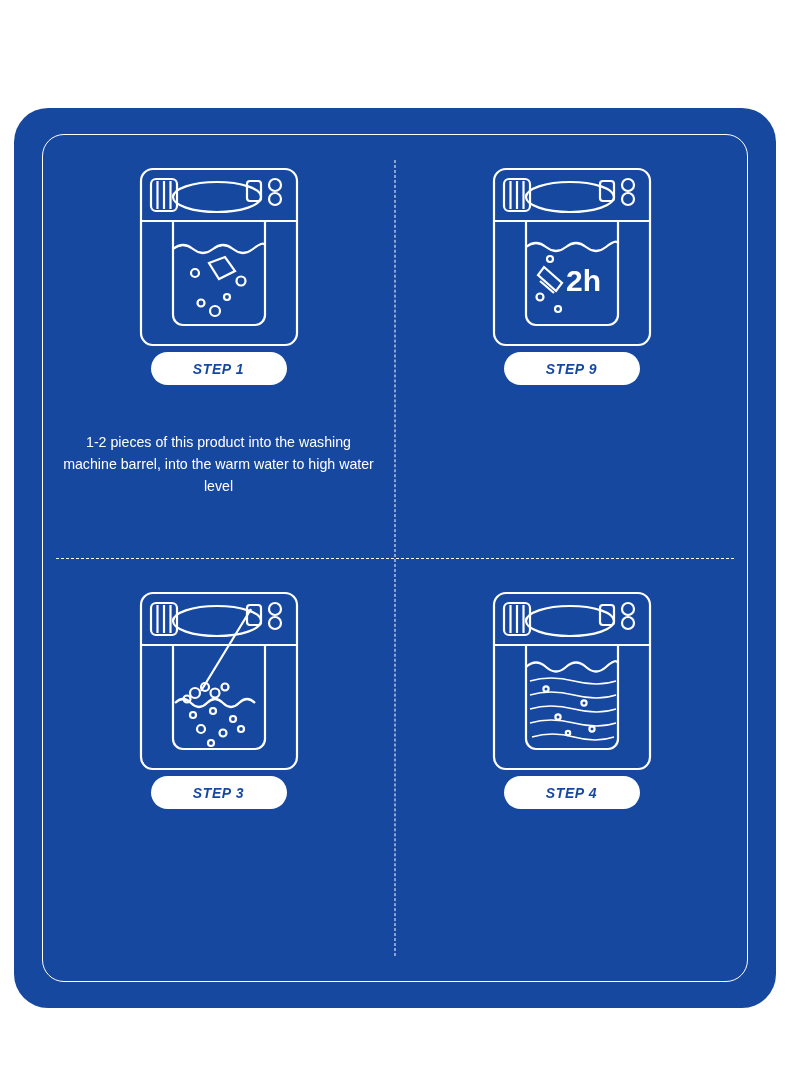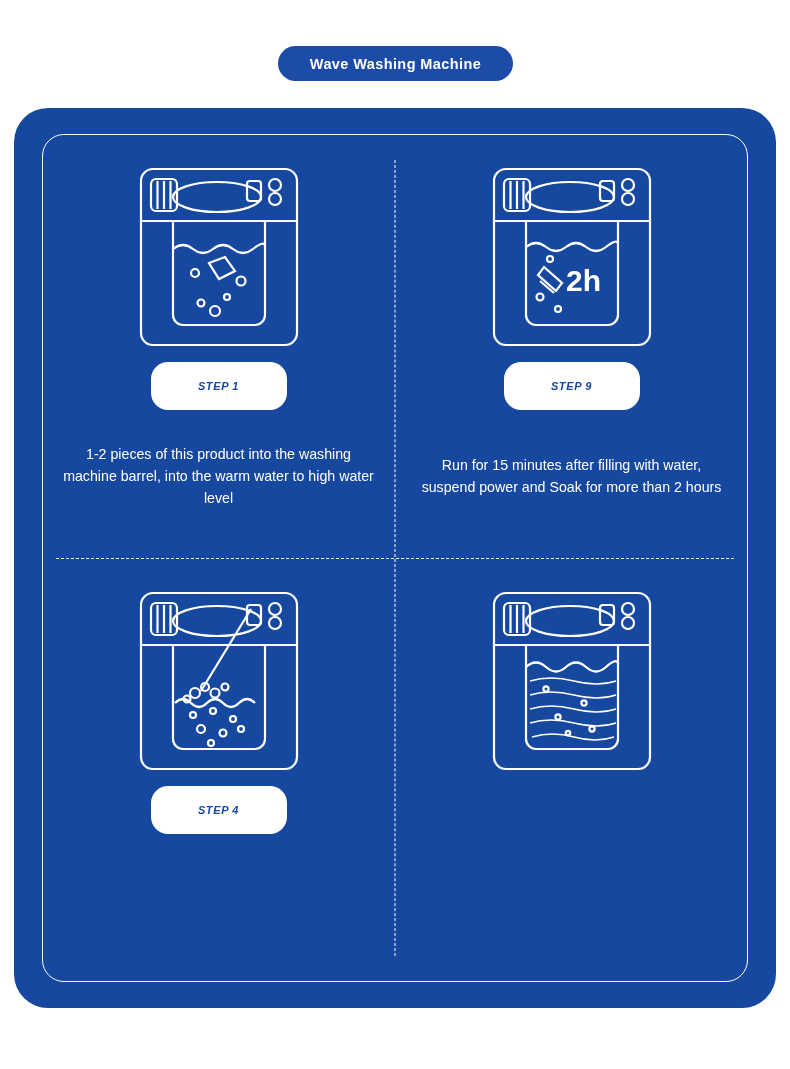--- a/index.html
+++ b/index.html
@@ -106,32 +106,31 @@
   .icon-wrap {
     width: 170px;
     height: 190px;
     display: flex;
     align-items: center;
     justify-content: center;
   }
 
   .step-pill {
     width: 136px;
-    height: 48px;
+    height: 33px;
     border-radius: 17px;
     background: #ffffff;
     color: #17489f;
-    font-size: 11px;
+    font-size: 14px;
     font-weight: bold;
     font-style: italic;
     letter-spacing: 0.6px;
     display: flex;
     align-items: center;
     justify-content: center;
-    margin-top: 10px;
     box-sizing: border-box;
   }
 
   .caption {
     color: #ffffff;
     font-size: 14.2px;
     line-height: 1.55;
     text-align: center;
     max-width: 315px;
     margin-top: 0;
@@ -145,21 +144,20 @@
   .cell.top .caption { align-items: center; }
   .cell.bottom .icon-wrap { margin-top: 0; }
 
   svg { display: block; }
 </style>
 </head>
 <body>
 
 <div class="page">
 
-  <div class="title-pill">Wave Washing Machine</div>
 
   <div class="card">
     <div class="inner-frame"></div>
     <div class="v-divider"></div>
     <div class="h-divider"></div>
 
     <div class="grid">
 
       <div class="cell top">
         <div class="icon-wrap">
@@ -216,21 +214,20 @@
             <path d="M56 104 l18 16 l-6 8 l-18 -16 z"></path>
             <path d="M52 118 l14 12"></path>
             <text x="78" y="128" font-family="Liberation Sans, sans-serif" font-size="30" font-weight="bold" fill="#ffffff" stroke="none">2h</text>
 
             <circle cx="62" cy="96" r="3"></circle>
             <circle cx="52" cy="134" r="3.5"></circle>
             <circle cx="70" cy="146" r="3"></circle>
           </svg>
         </div>
         <div class="step-pill">STEP 9</div>
-        <div class="caption">Run for 15 minutes after filling with water, suspend power and Soak for more than 2 hours</div>
       </div>
 
       <div class="cell bottom">
         <div class="icon-wrap">
           <svg width="168" height="188" viewBox="0 0 168 188" fill="none" stroke="#ffffff" stroke-width="2.2">
             <rect x="6" y="6" width="156" height="176" rx="12"></rect>
             <line x1="6" y1="58" x2="162" y2="58"></line>
             <rect x="16" y="16" width="26" height="32" rx="5"></rect>
             <line x1="22.5" y1="18" x2="22.5" y2="46"></line>
             <line x1="29" y1="18" x2="29" y2="46"></line>
@@ -253,21 +250,21 @@
 
             <circle cx="58" cy="128" r="3"></circle>
             <circle cx="78" cy="124" r="3"></circle>
             <circle cx="98" cy="132" r="3"></circle>
             <circle cx="66" cy="142" r="4"></circle>
             <circle cx="88" cy="146" r="3.5"></circle>
             <circle cx="106" cy="142" r="3"></circle>
             <circle cx="76" cy="156" r="3"></circle>
           </svg>
         </div>
-        <div class="step-pill">STEP 4</div>
+        <div class="step-pill">STEP 3</div>
       </div>
 
       <div class="cell bottom">
         <div class="icon-wrap">
           <svg width="168" height="188" viewBox="0 0 168 188" fill="none" stroke="#ffffff" stroke-width="2.2">
             <rect x="6" y="6" width="156" height="176" rx="12"></rect>
             <line x1="6" y1="58" x2="162" y2="58"></line>
             <rect x="16" y="16" width="26" height="32" rx="5"></rect>
             <line x1="22.5" y1="18" x2="22.5" y2="46"></line>
             <line x1="29" y1="18" x2="29" y2="46"></line>
@@ -286,17 +283,18 @@
             <path d="M42 136 q20 -6 44 0 t42 0" stroke-width="1.4"></path>
             <path d="M44 150 q20 -6 42 0 t40 0" stroke-width="1.4"></path>
 
             <circle cx="58" cy="102" r="2.6"></circle>
             <circle cx="96" cy="116" r="2.6"></circle>
             <circle cx="70" cy="130" r="2.6"></circle>
             <circle cx="104" cy="142" r="2.6"></circle>
             <circle cx="80" cy="146" r="2.2"></circle>
           </svg>
         </div>
+        <div class="step-pill">STEP 4</div>
       </div>
 
     </div>
   </div>
 </div>
 
 </body></html>

